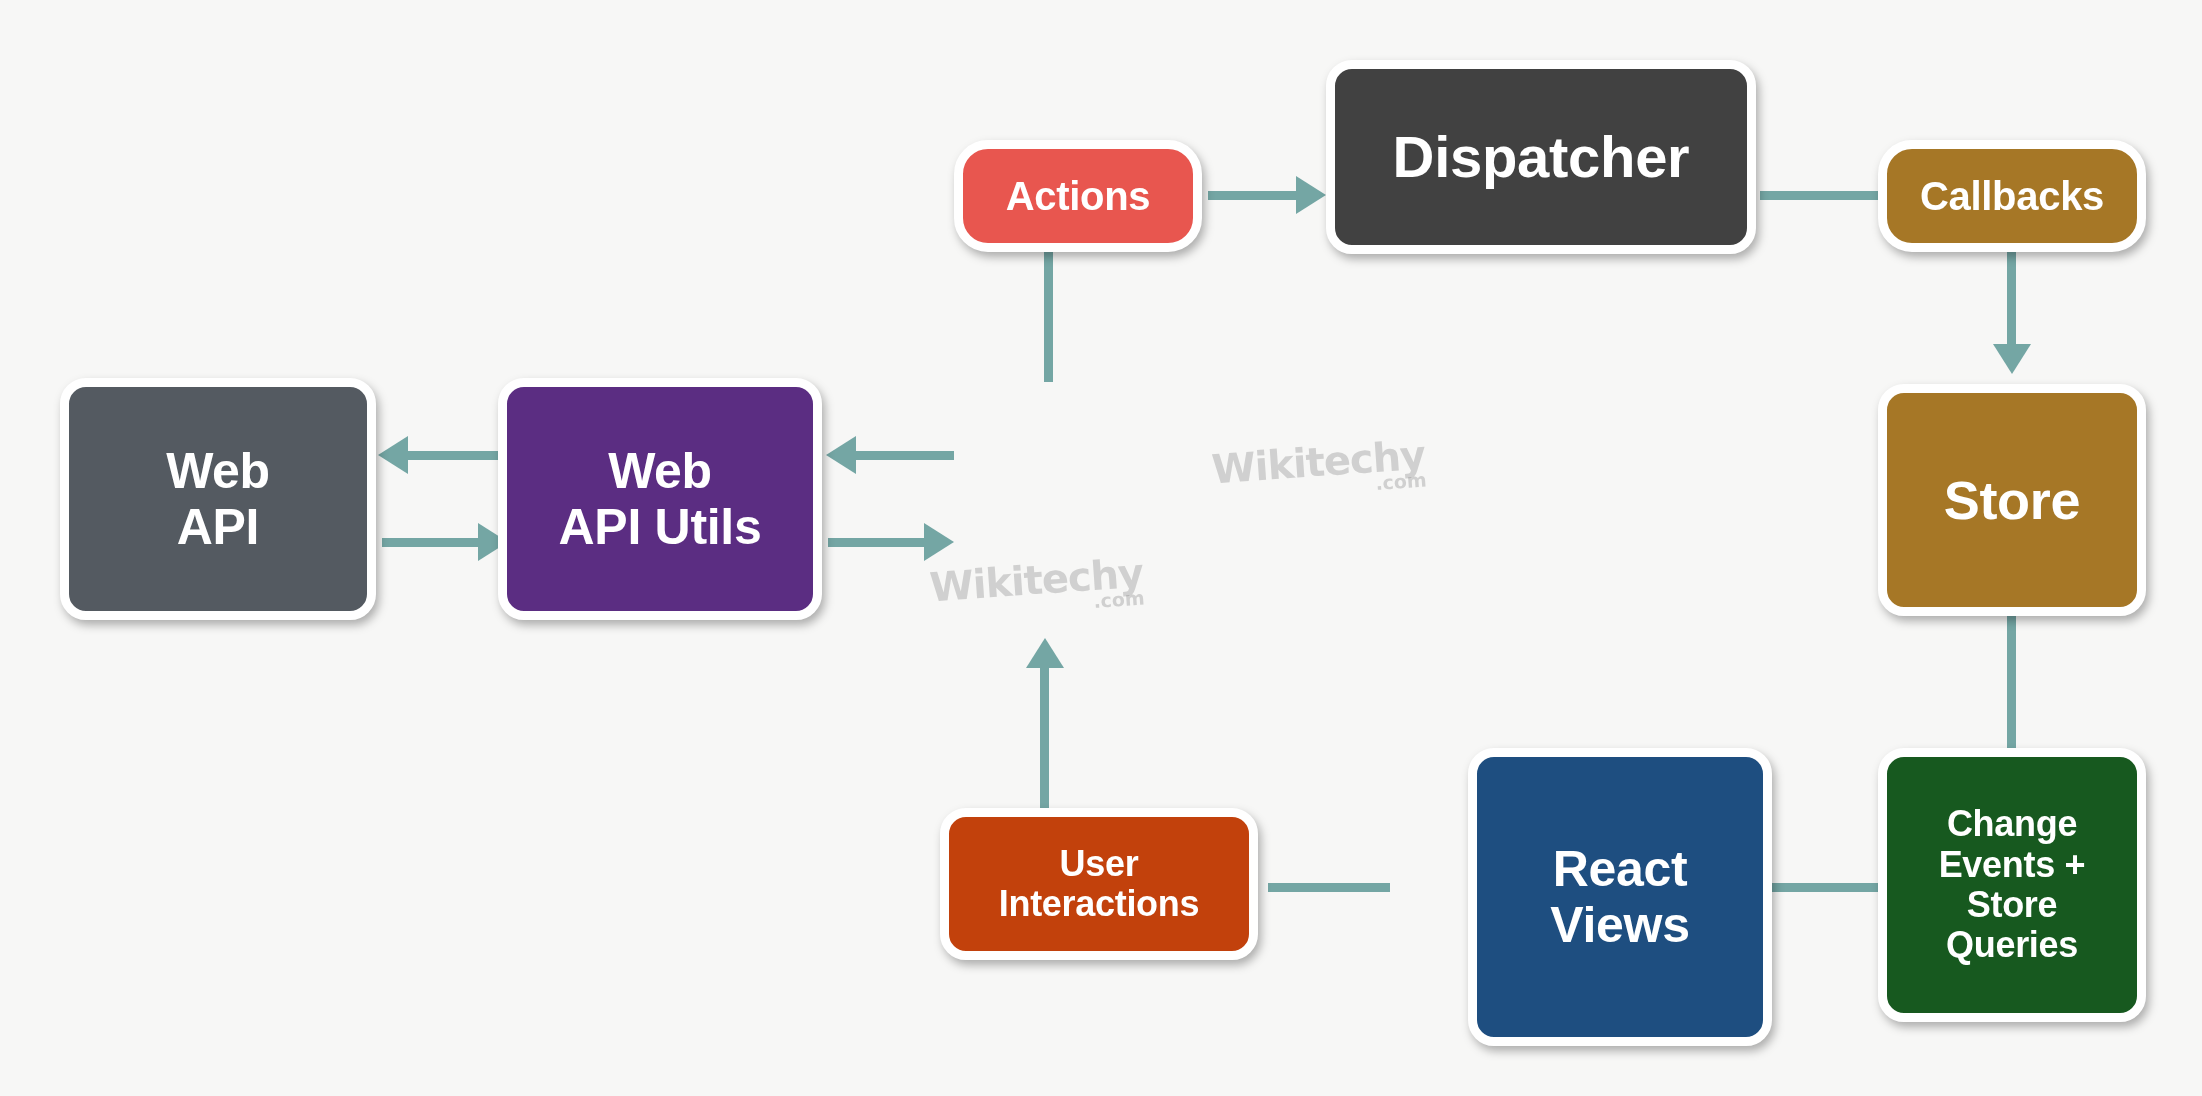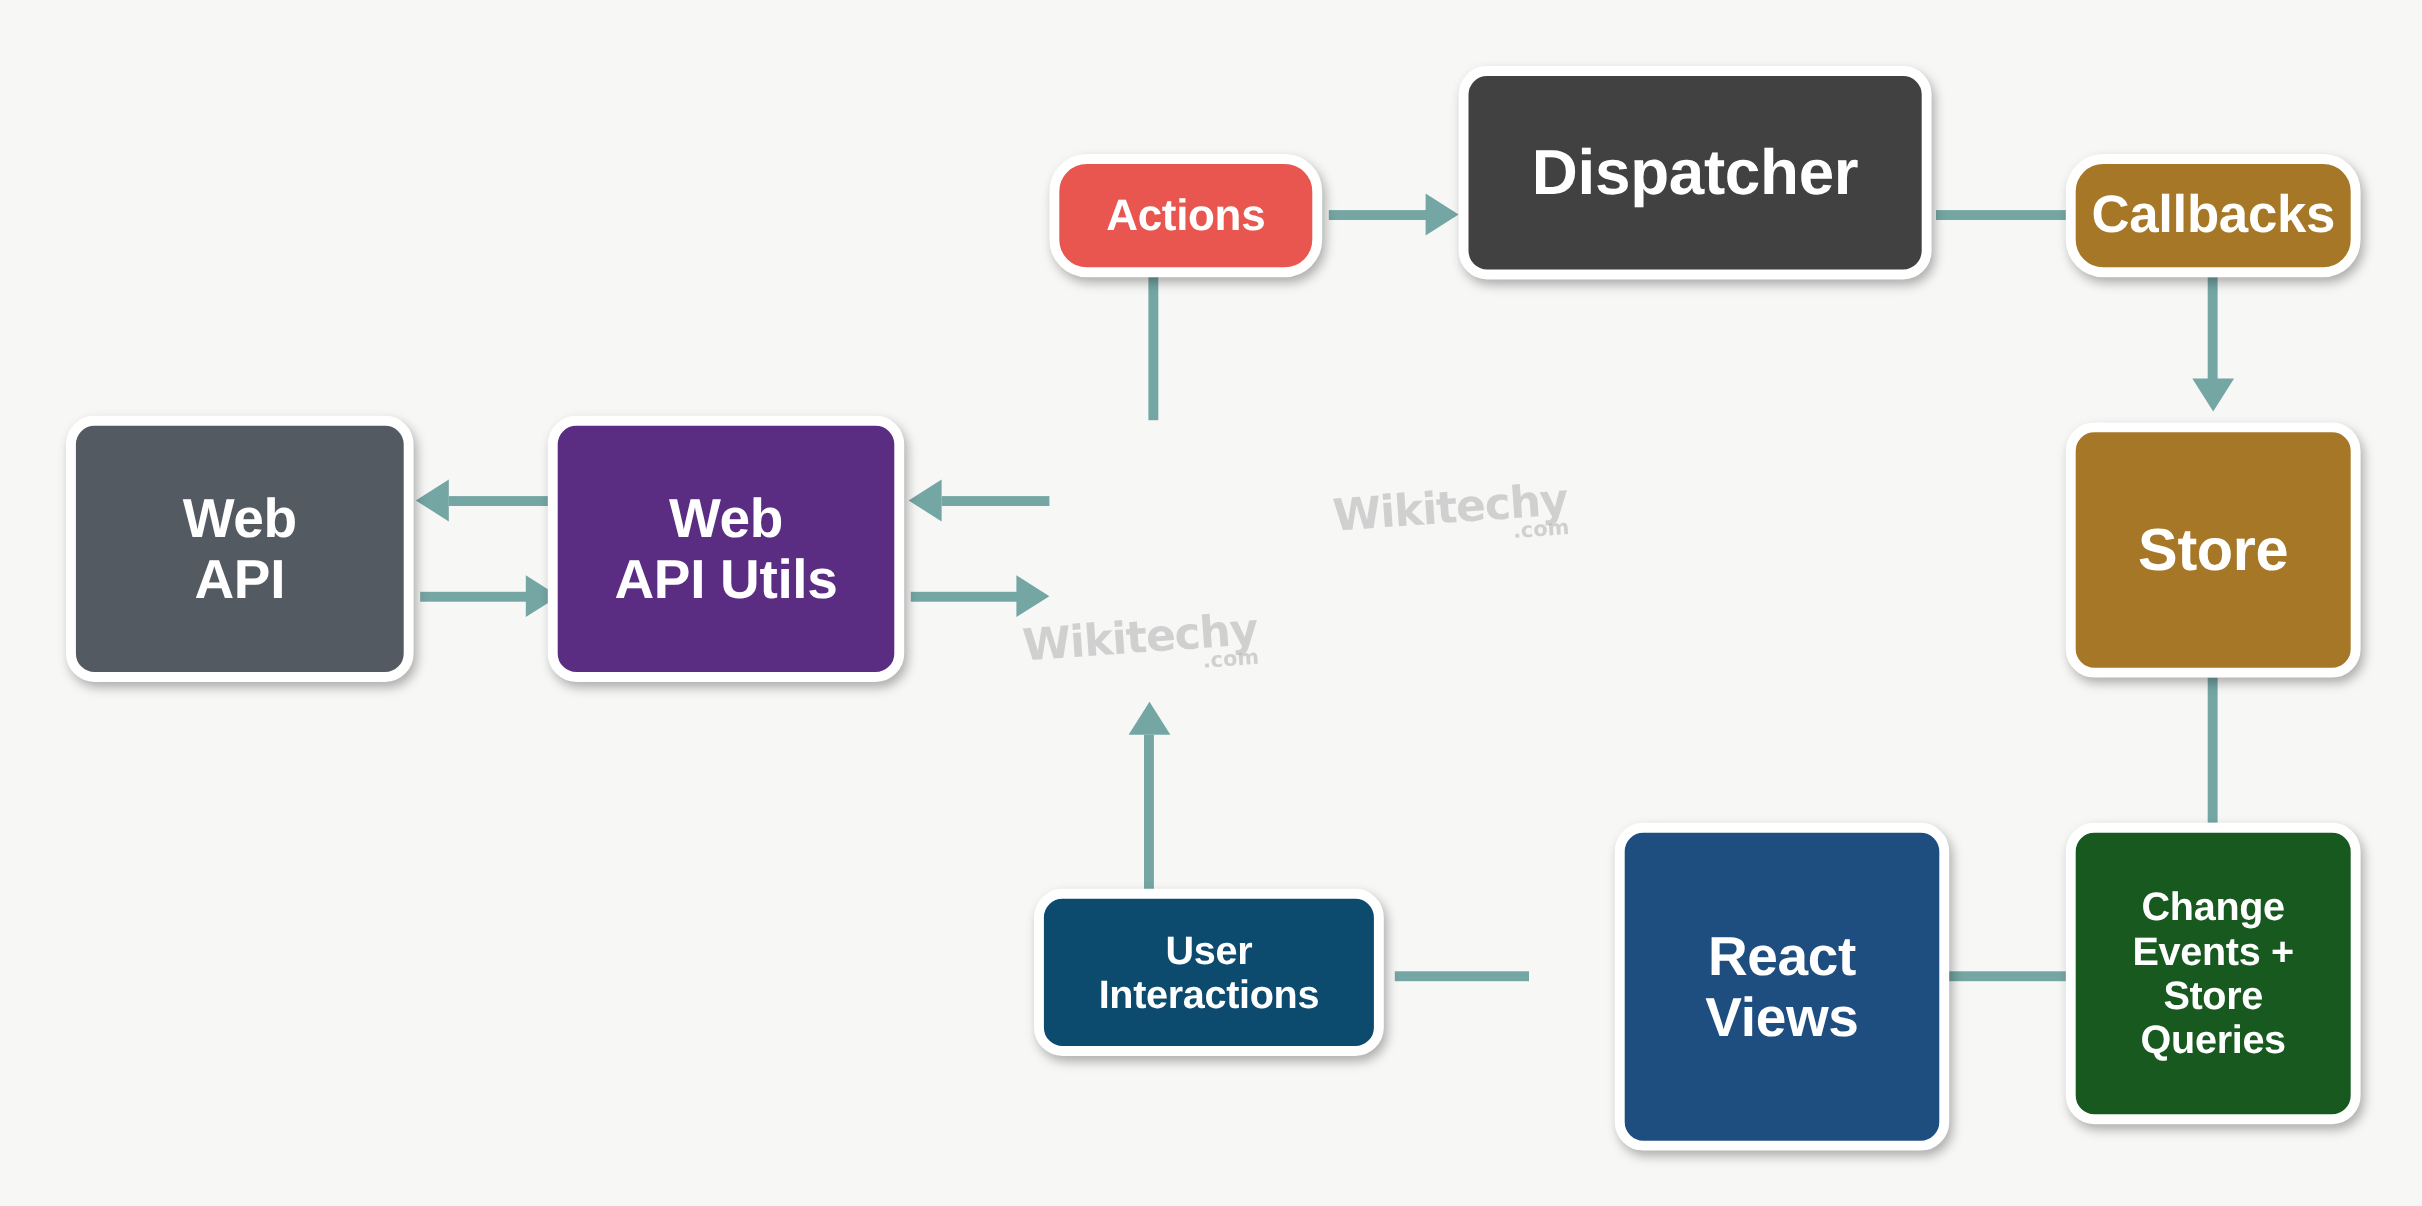--- a/index.html
+++ b/index.html
@@ -89,33 +89,33 @@
 </style>
 </head>
 <body>
 
 <div id="canvas" style="background: rgb(247, 247, 246);">
 
   <div class="node pill" style="left: 954px; top: 140px; width: 248px; height: 112px; background: rgb(232, 86, 79); font-size: 40px; border-color: rgb(255, 255, 255);"><span>Actions</span></div>
 
   <div class="node" style="left: 1326px; top: 60px; width: 430px; height: 194px; background: rgb(65, 65, 65); font-size: 58px; border-color: rgb(255, 255, 255); align-items: center;"><span>Dispatcher</span></div>
 
-  <div class="node pill" style="left: 1878px; top: 140px; width: 268px; height: 112px; background: rgb(166, 119, 38); font-size: 48px; border-color: rgb(255, 255, 255);"><span>Callbacks</span></div>
+  <div class="node pill" style="left: 1878px; top: 140px; width: 268px; height: 112px; background: rgb(166, 119, 38); font-size: 40px; border-color: rgb(255, 255, 255);"><span>Callbacks</span></div>
 
   <div class="node" style="left: 1878px; top: 384px; width: 268px; height: 232px; background: rgb(166, 119, 38); font-size: 54px; border-color: rgb(255, 255, 255);"><span>Store</span></div>
 
   <div class="node" style="left: 1878px; top: 748px; width: 268px; height: 274px; background: rgb(23, 89, 31); font-size: 36px; border-color: rgb(255, 255, 255);"><span>Change
 Events +
 Store
 Queries</span></div>
 
   <div class="node" style="left: 1468px; top: 748px; width: 304px; height: 298px; background: rgb(30, 78, 128); font-size: 50px; border-color: rgb(255, 255, 255);"><span>React
 Views</span></div>
 
-  <div class="node" style="left: 940px; top: 808px; width: 318px; height: 152px; background: #0c4a6e; font-size: 36px; border-color: rgb(255, 255, 255); justify-content: center;"><span>User
+  <div class="node" style="left: 940px; top: 808px; width: 318px; height: 152px; background: #c2410c; font-size: 36px; border-color: rgb(255, 255, 255); justify-content: center;"><span>User
 Interactions</span></div>
 
 
   <div class="node" style="left: 498px; top: 378px; width: 324px; height: 242px; background: rgb(91, 45, 130); font-size: 50px; border-color: rgb(255, 255, 255);"><span>Web
 API Utils</span></div>
 
   <div class="node" style="left: 60px; top: 378px; width: 316px; height: 242px; background: rgb(84, 90, 97); font-size: 50px; border-color: rgb(255, 255, 255);"><span>Web
 API</span></div>
 
   <div class="conn conn-h" style="left: 1208px; top: 191px; width: 92px; background: rgb(116, 166, 164);"></div>

